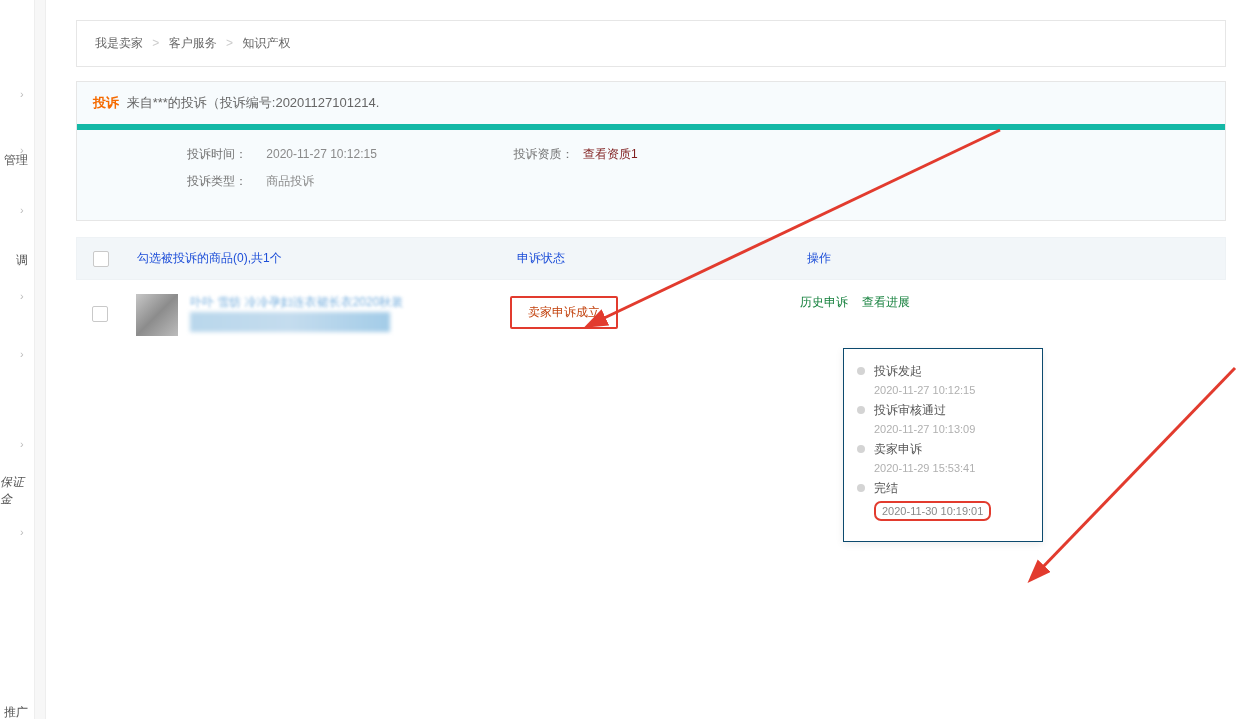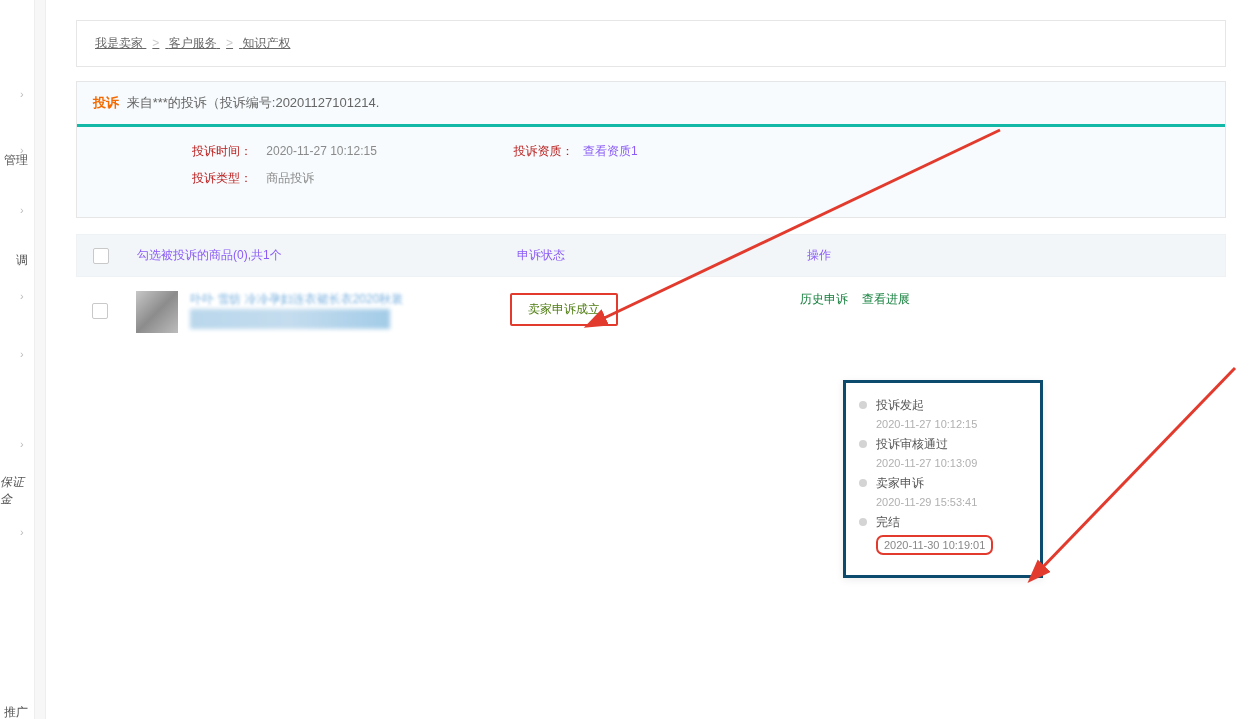--- a/index.html
+++ b/index.html
@@ -47,61 +47,60 @@
     right: 8px;
     top: 0;
     bottom: 8px;
     padding: 20px 18px 10px 18px;
   }
   .breadcrumb {
     border: 1px solid #e6e6e6;
     padding: 14px 18px;
     font-size: 12px;
     color: #666;
-    text-decoration: underline;
   }
   .breadcrumb span.sep { color: #ccc; margin: 0 6px; }
   .complaint-box {
     border: 1px solid #e6e6e6;
     border-top: none;
     margin-top: 14px;
     border-top: 1px solid #e6e6e6;
   }
   .complaint-head {
     background: #f7fbfd;
-    border-bottom: 3px solid #14b8a6;
+    border-bottom: 6px solid #14b8a6;
     padding: 12px 16px;
     font-size: 13px;
     color: #666;
   }
   .complaint-head .tag {
     color: #f56a00;
     font-weight: 600;
     margin-right: 4px;
   }
   .complaint-body {
     padding: 16px 18px 20px 110px;
     background: #f7fbfd;
     border-bottom: none;
   }
   .complaint-line {
     margin-bottom: 10px;
     color: #8a8a8a;
     font-size: 12px;
   }
-  .complaint-line .lbl { color: #b91c1c; display: inline-block; width: 70px; text-align: center; margin-right: 6px;}
-  .complaint-line .link { color: #8b5cf6; }
+  .complaint-line .lbl { color: #737373; display: inline-block; width: 70px; text-align: left; margin-right: 6px;}
+  .complaint-line .link { color: #7f1d1d; }
   .table-head {
     margin-top: 16px;
     background: #f2f6f9;
     display: flex;
     align-items: center;
     padding: 12px 16px;
     font-size: 12px;
-    color: #8b5cf6;
+    color: #1d4ed8;
     border: 1px solid #eef2f5;
   }
   .cb {
     width: 16px; height: 16px;
     border: 1px solid #c9c9c9;
     border-radius: 2px;
     background: #fff;
     flex: 0 0 16px;
   }
   .col-prod { flex: 0 0 380px; margin-left: 28px;}
@@ -130,36 +129,36 @@
     filter: blur(1.5px);
     opacity: .7;
   }
   .prod-txt .blurbar {
     position:absolute; top:18px; left:0; width:200px; height:20px;
     background: linear-gradient(90deg,#b9d7ec,#c4dcee,#a3cce8);
     filter: blur(2px);
   }
   .status-badge {
     border: 2px solid #e23b2e;
-    color: #4d7c0f;
+    color: #c2410c;
     padding: 6px 16px;
     font-size: 12px;
     display: inline-block;
     border-radius: 2px;
   }
   .row .col-status { padding-top: 2px;}
   .actions { display: flex; gap: 14px; color: #555; font-size: 12px; }
   .actions span { color: #15803d; }
   .timeline {
     position: absolute;
     left: 843px;
-    top: 380px;
+    top: 348px;
     width: 200px;
     background: #fff;
-    border: 3px solid #0c4a6e;
+    border: 1px solid #0c4a6e;
     box-shadow: 0 2px 8px rgba(0,0,0,0.08);
     padding: 14px 12px 14px 30px;
   }
   .tl-item { position: relative; margin-bottom: 6px;}
   .tl-item .dot {
     position: absolute;
     left: -17px; top: 4px;
     width: 8px; height: 8px;
     border-radius: 50%;
     background: #d4d4d4;

